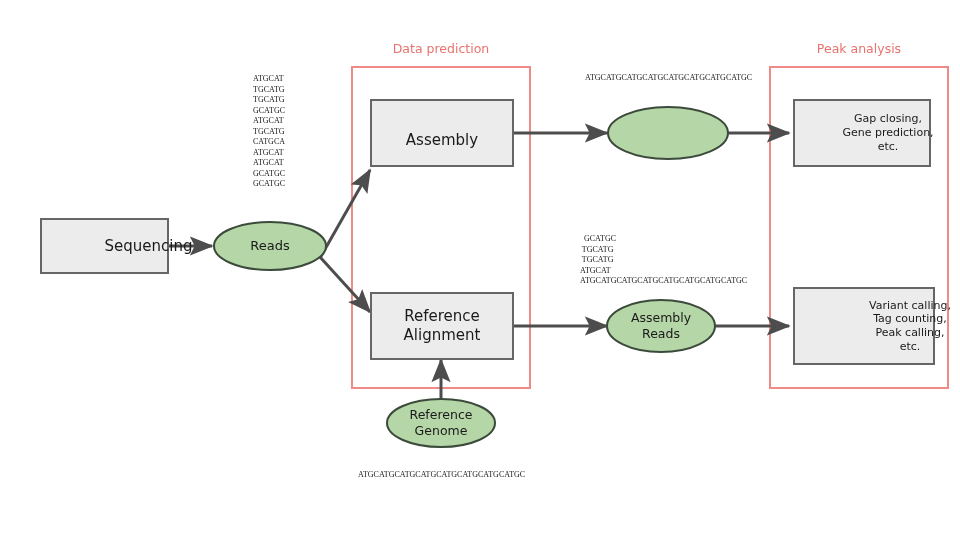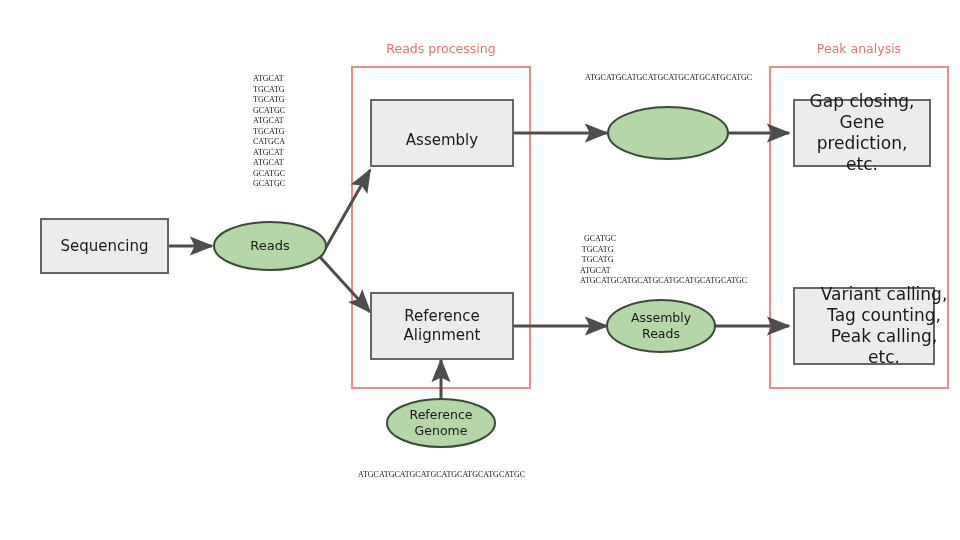--- a/index.html
+++ b/index.html
@@ -33,21 +33,22 @@
     text-align: center;
     color: #1a1a1a;
     line-height: 1.25;
     white-space: pre-line;
     pointer-events: none;
   }
   .proc-box-label {
     font-size: 15px;
   }
   .analysis-box-label {
-    font-size: 17px;
+    font-size: 11px;
+    margin-left: 26px;
   }
   .ellipse-label {
     font-size: 12.5px;
   }
   .ellipse-label-big {
     font-size: 13px;
   }
   .group-title {
     position: absolute;
     color: #e8736e;
@@ -108,24 +109,24 @@
 
     <ellipse cx="668" cy="133" rx="60" ry="26" fill="#b5d6a7" stroke="#3b4a3b" stroke-width="2"></ellipse>
 
     <ellipse cx="661" cy="326" rx="54" ry="26" fill="#b5d6a7" stroke="#3b4a3b" stroke-width="2"></ellipse>
 
     <rect x="794" y="100" width="136" height="66" fill="#ececec" stroke="#666666" stroke-width="2"></rect>
 
     <rect x="794" y="288" width="140" height="76" fill="#ececec" stroke="#666666" stroke-width="2"></rect>
   </svg>
 
-  <div class="group-title" style="left:352px; top:41px; width:178px;">Reads processing</div>
+  <div class="group-title" style="left:352px; top:41px; width:178px;">Data prediction</div>
   <div class="group-title" style="left:770px; top:41px; width:178px;">Peak analysis</div>
 
-  <div class="node-text proc-box-label" style="left:41px; top:219px; width:127px; height:54px;">Sequencing</div>
+  <div class="node-text proc-box-label" style="left:41px; top:219px; width:127px; height:54px;padding-left:44px;">Sequencing</div>
 
   <div class="node-text ellipse-label-big" style="left:214px; top:222px; width:112px; height:48px;">Reads</div>
 
   <div class="node-text proc-box-label" style="left:371px; top:100px; width:142px; height:80px;">Assembly</div>
 
   <div class="node-text proc-box-label" style="left:371px; top:293px; width:142px; height:66px;">Reference
 Alignment</div>
 
   <div class="node-text ellipse-label" style="left:387px; top:399px; width:108px; height:48px;">Reference
 Genome</div>

